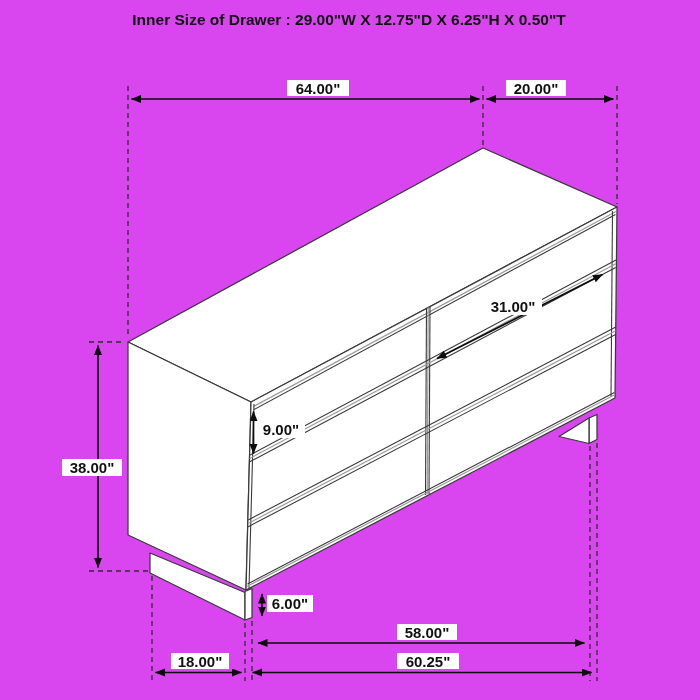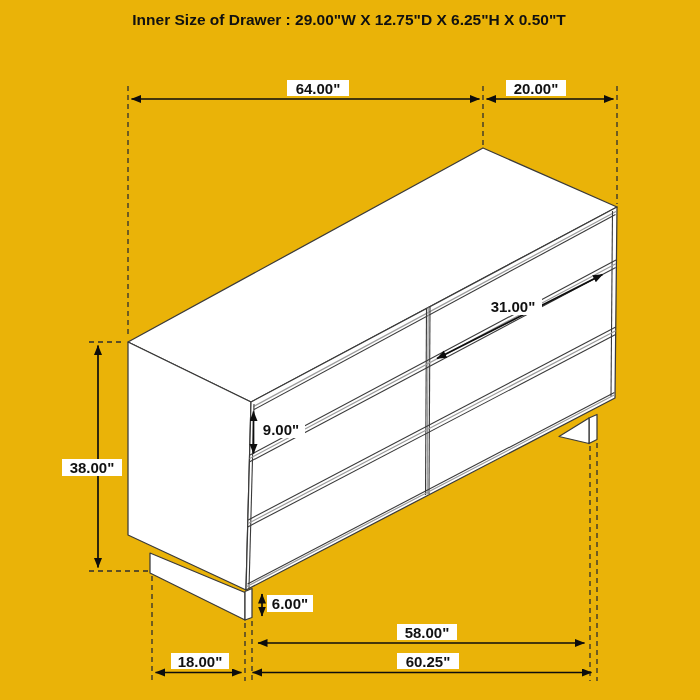--- a/index.html
+++ b/index.html
@@ -1,16 +1,16 @@
 <!DOCTYPE html>
 <html><head>
 <meta charset="utf-8">
 <style>
   html,body{margin:0;padding:0;background:#ffffff;}
-  .stage{width:700px;height:700px;position:relative;background:#eab308;font-family:"Liberation Sans",sans-serif;}
+  .stage{width:700px;height:700px;position:relative;background:#d946ef;font-family:"Liberation Sans",sans-serif;}
   svg{display:block;}
   .title-text{font-family:"Liberation Sans",sans-serif;font-weight:bold;font-size:15.5px;fill:#111;}
   .dim-text{font-family:"Liberation Sans",sans-serif;font-weight:bold;font-size:15px;fill:#111;}
   .cab{stroke:#3a3a3a;stroke-width:1.25;fill:#ffffff;stroke-linejoin:round;}
   .cabline{stroke:#3a3a3a;stroke-width:1.1;fill:none;}
   .grayline{stroke:#9b9b9b;stroke-width:1.2;fill:none;}
   .dimline{stroke:#0d0d0d;stroke-width:1.7;fill:none;}
   .dash{stroke:#2e2e2e;stroke-width:1.3;fill:none;stroke-dasharray:5 4;}
   .mask{fill:#ffffff;}
 </style>

